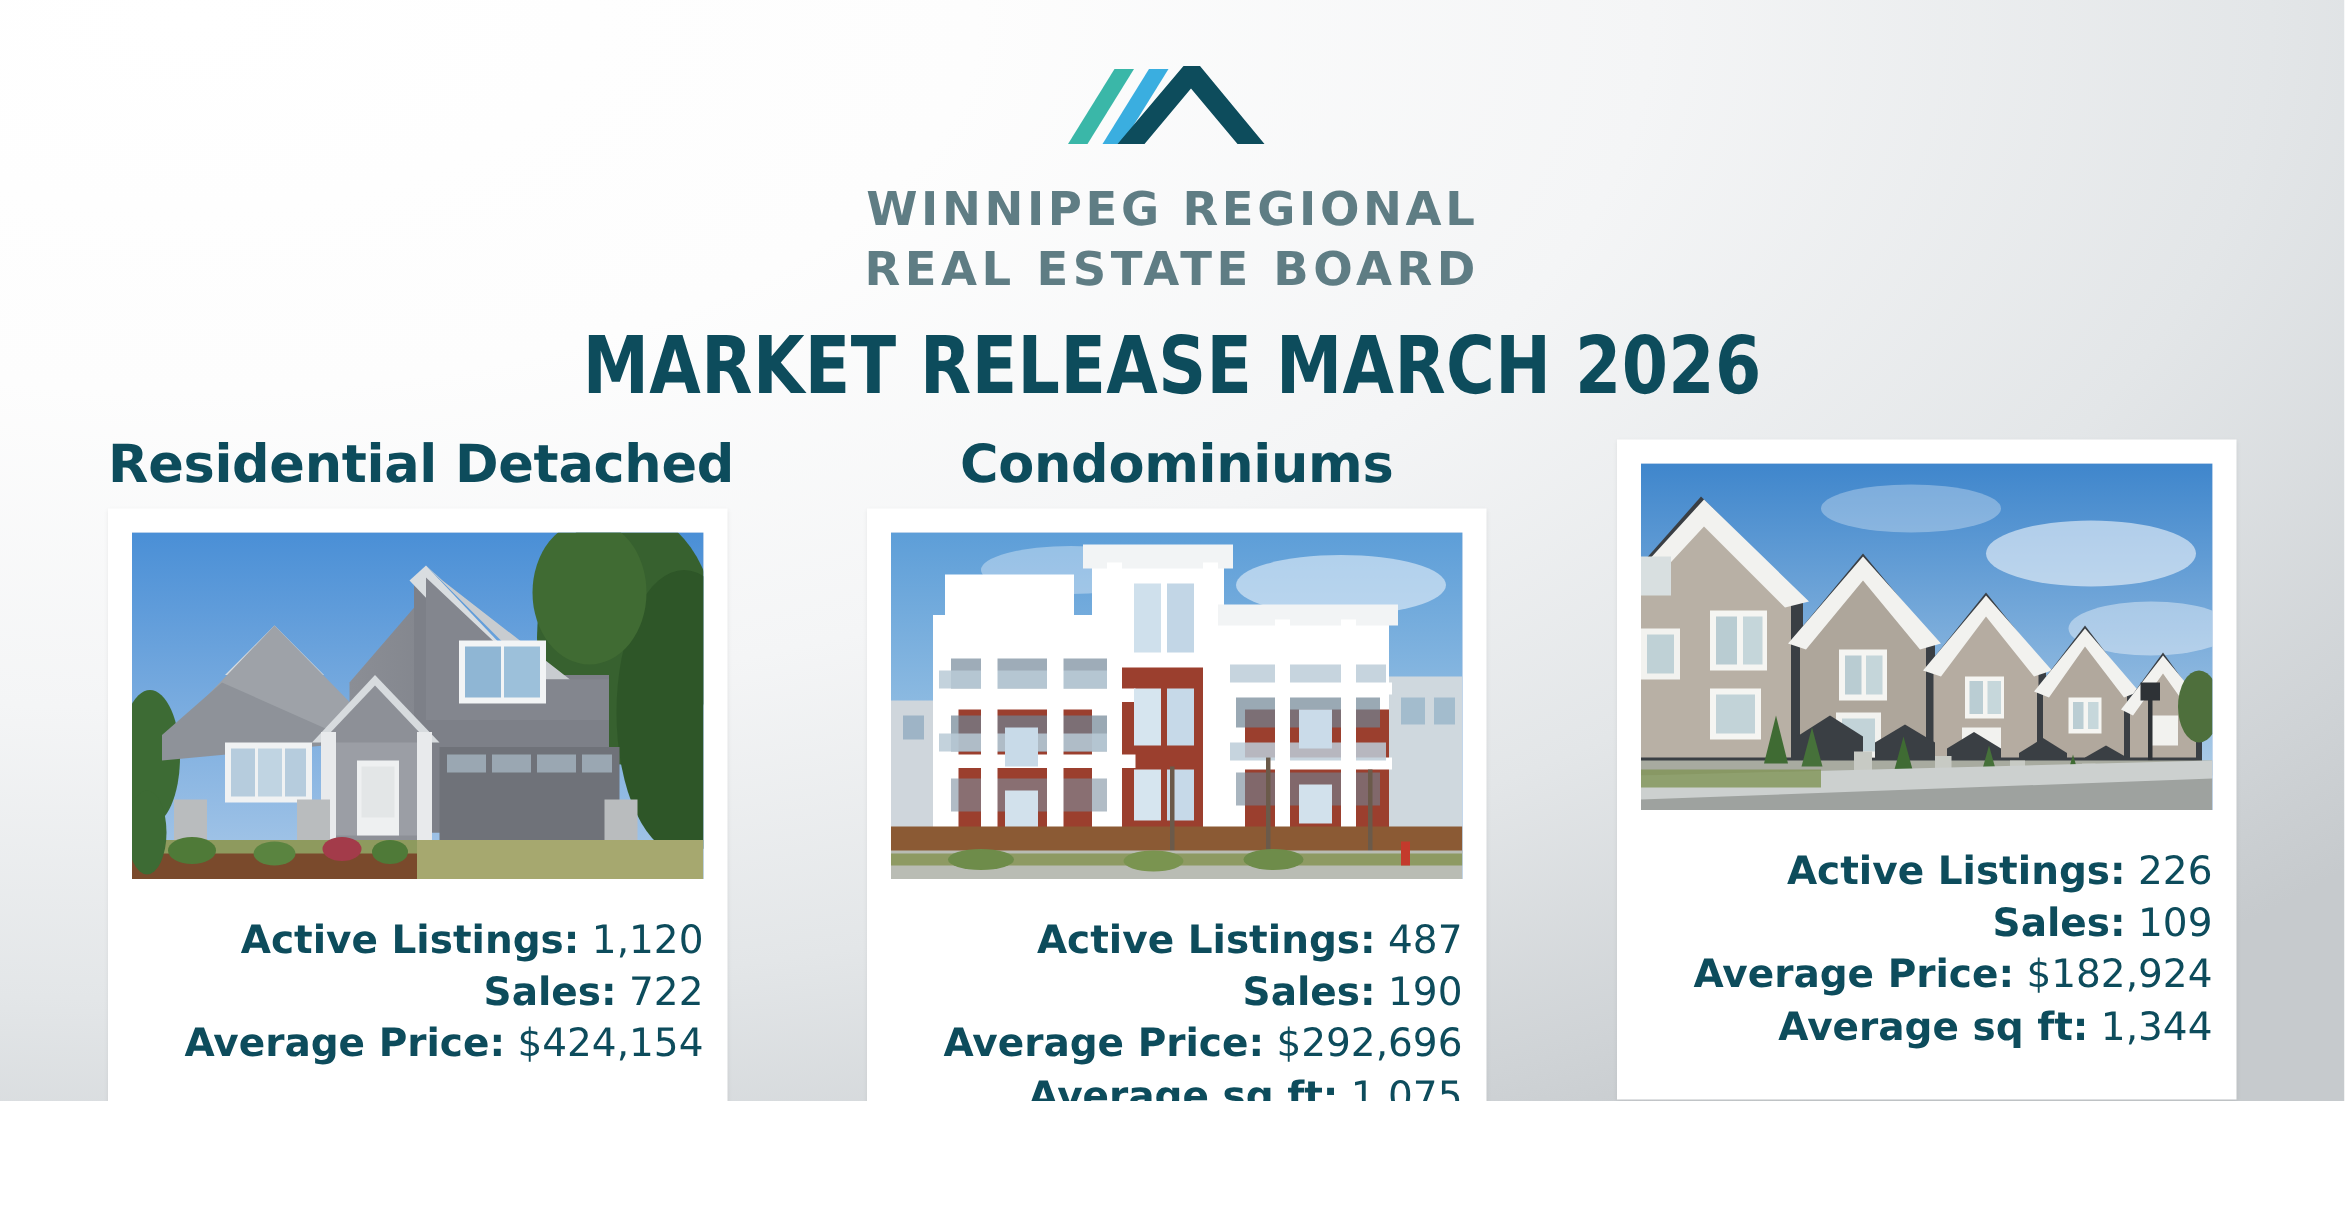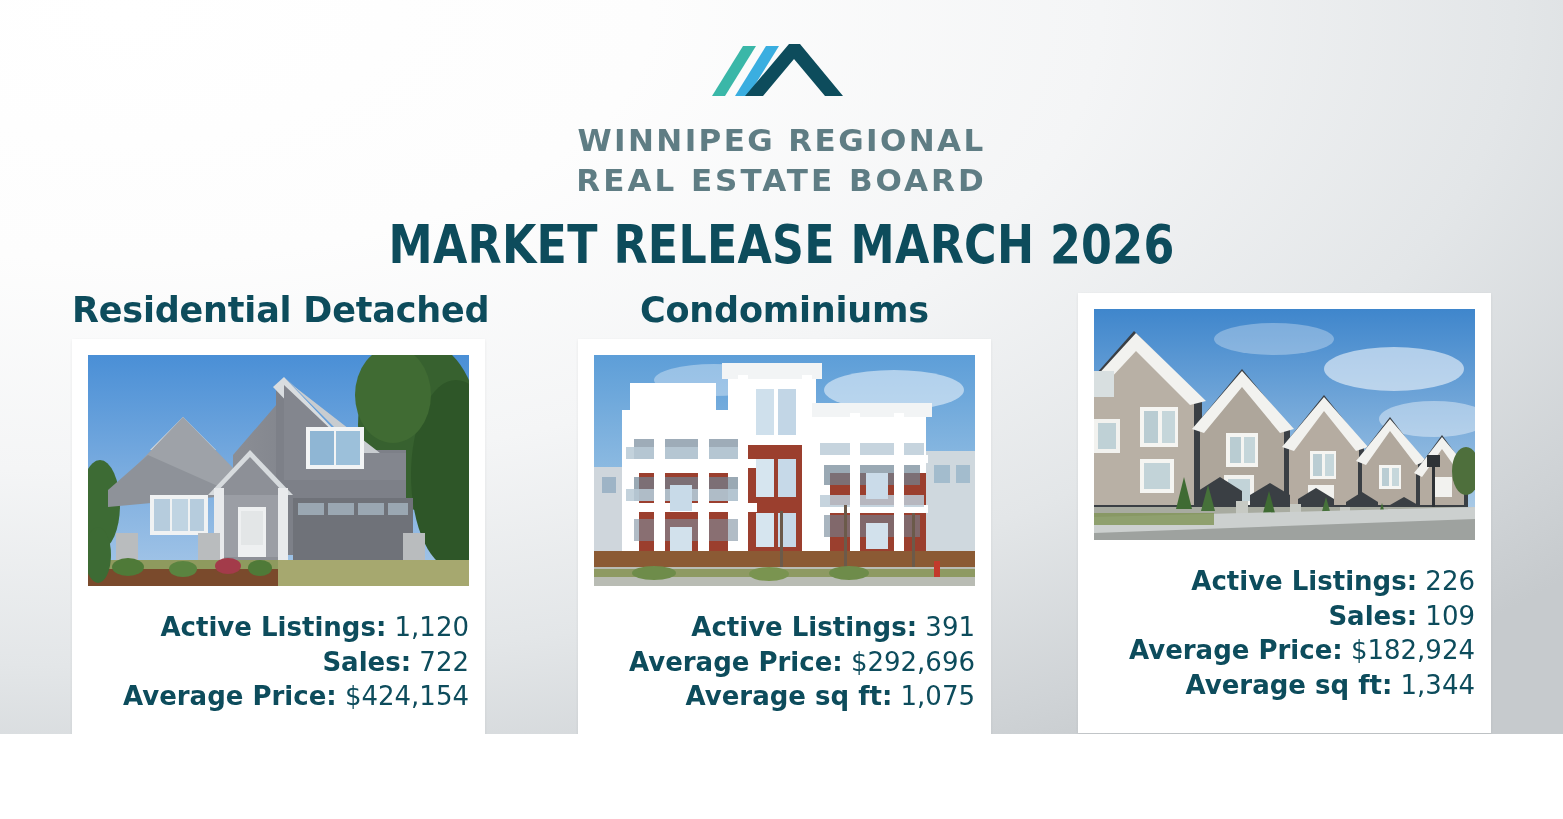--- a/index.html
+++ b/index.html
@@ -297,21 +297,25 @@
             <rect x="0" y="214" width="381" height="8" fill="#8e9a63"></rect>
             <ellipse cx="60" cy="218" rx="22" ry="7" fill="#6e8c4a"></ellipse>
             <ellipse cx="175" cy="219" rx="20" ry="7" fill="#7a9450"></ellipse>
             <ellipse cx="255" cy="218" rx="20" ry="7" fill="#6e8c4a"></ellipse>
             <rect x="340" y="206" width="6" height="16" fill="#c33a2c"></rect>
           </svg>
         </div>
         <div class="stats">
           <div class="row">
             <span class="lbl">Active Listings:</span>
-            <span class="val">391</span>
+            <span class="val">487</span>
+          </div>
+          <div class="row">
+            <span class="lbl">Sales:</span>
+            <span class="val">190</span>
           </div>
           <div class="row">
             <span class="lbl">Average Price:</span>
             <span class="val">$292,696</span>
           </div>
           <div class="row">
             <span class="lbl">Average sq ft:</span>
             <span class="val">1,075</span>
           </div>
         </div>

